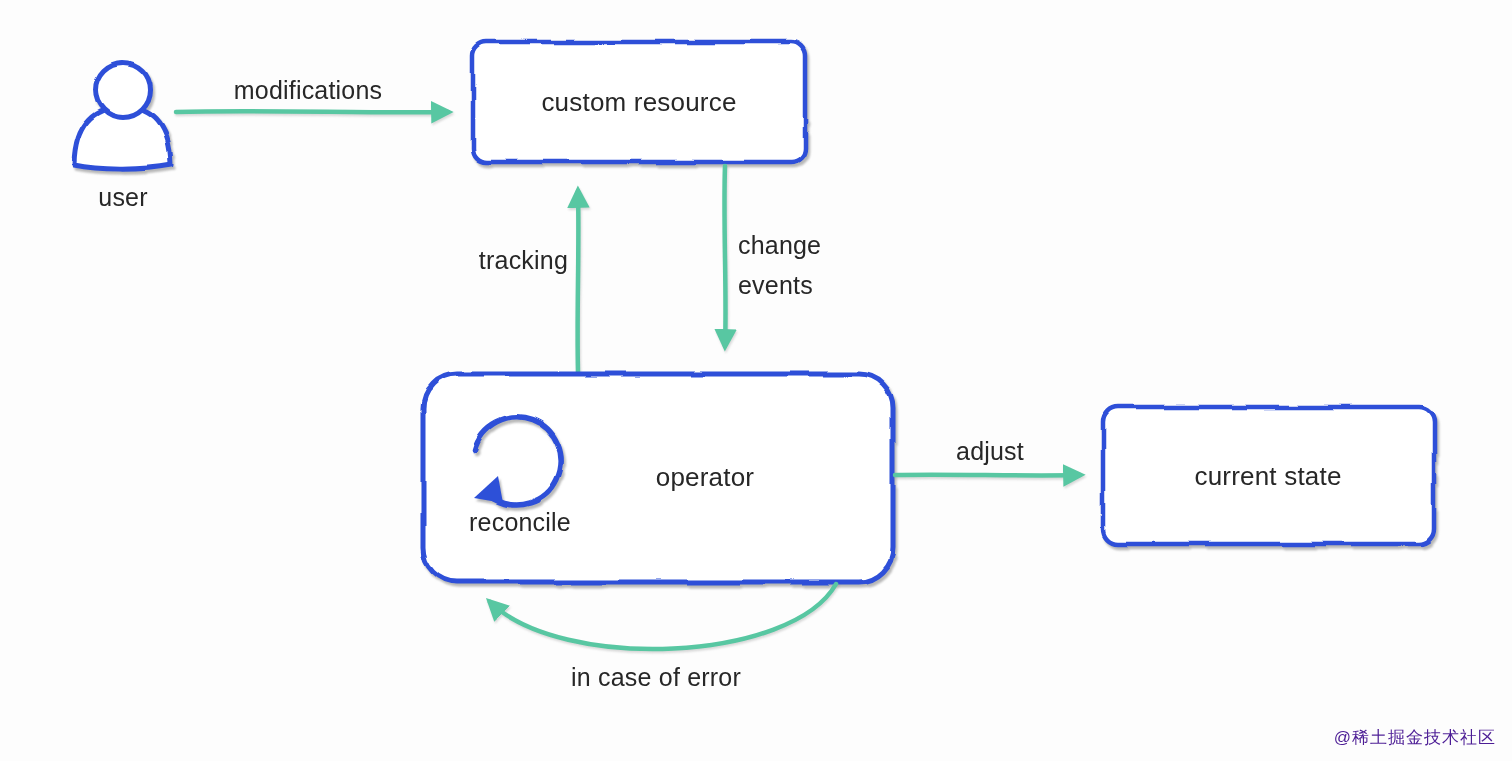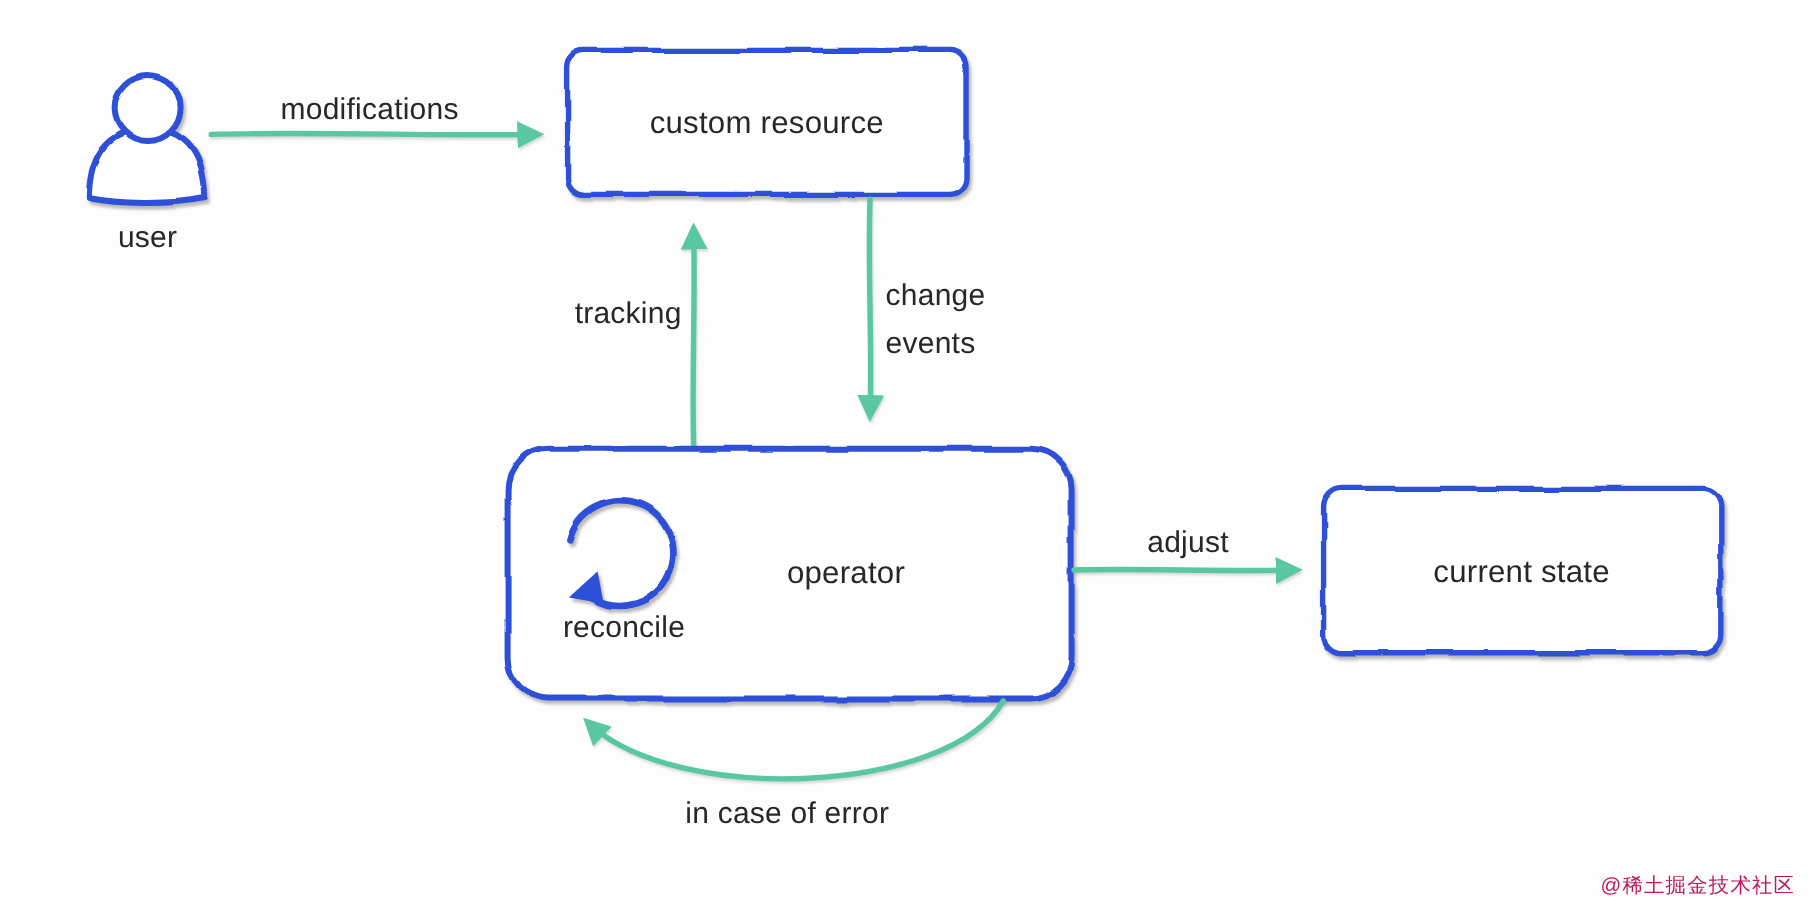--- a/index.html
+++ b/index.html
@@ -38,21 +38,21 @@
   }
   .lbl-box{font-size:26px;}
   .mid{text-anchor:middle;}
   .end{text-anchor:end;}
   .shadowed{filter:drop-shadow(2.5px 3px 1.2px rgba(125,125,125,0.55));}
   .arrow-shadow{filter:drop-shadow(1.5px 2px 0.8px rgba(150,150,150,0.35));}
   .watermark{
     position:absolute;
     right:16px;
     bottom:12px;
-    color:#be185d;
+    color:#4c1d95;
     font-size:17px;
     letter-spacing:1px;
     user-select:none;
     margin-top:17px;
   }
 </style>
 </head>
 <body>
 
 <div class="stage">

